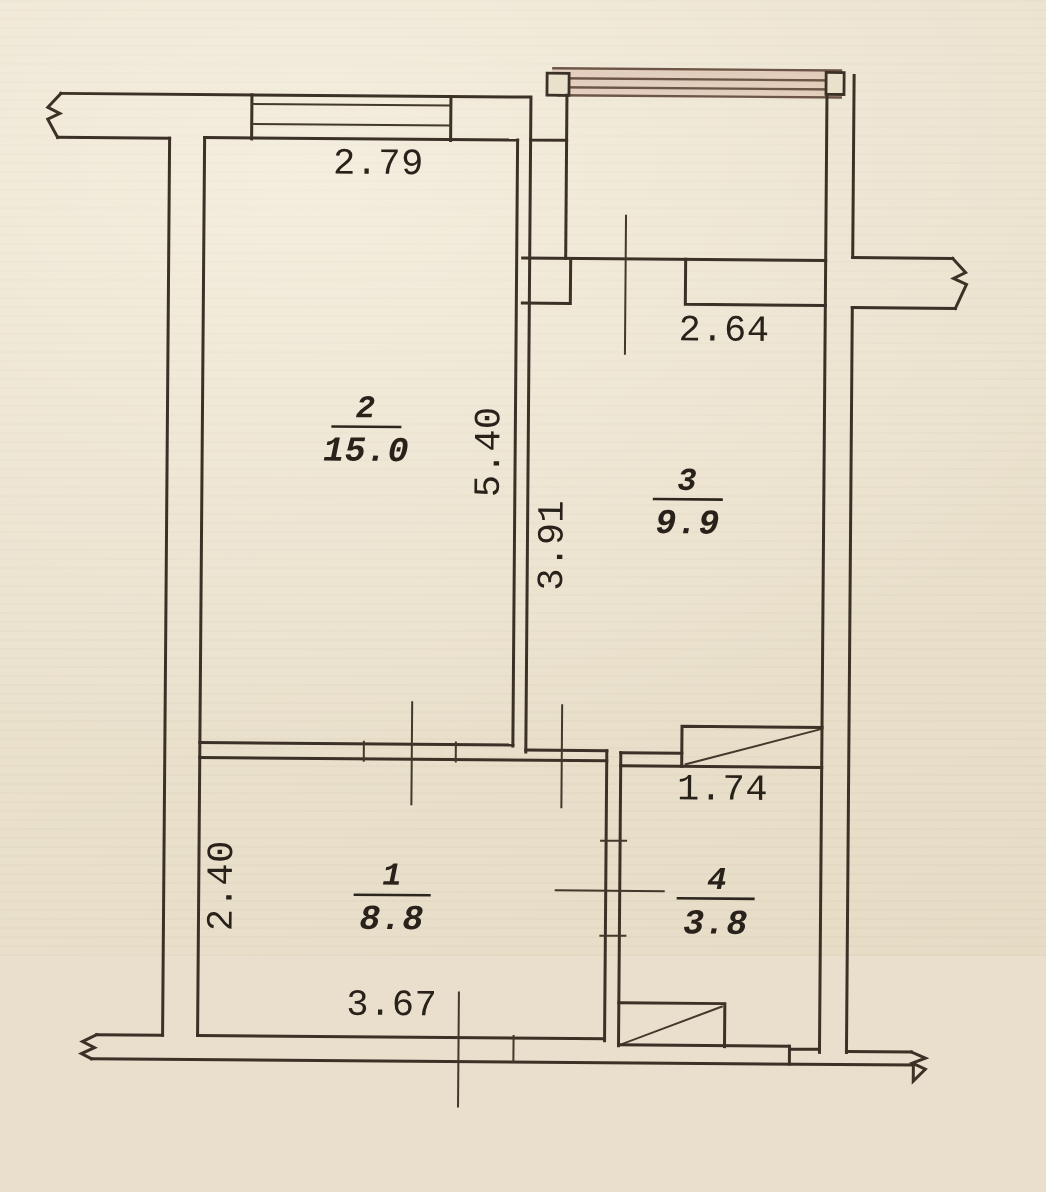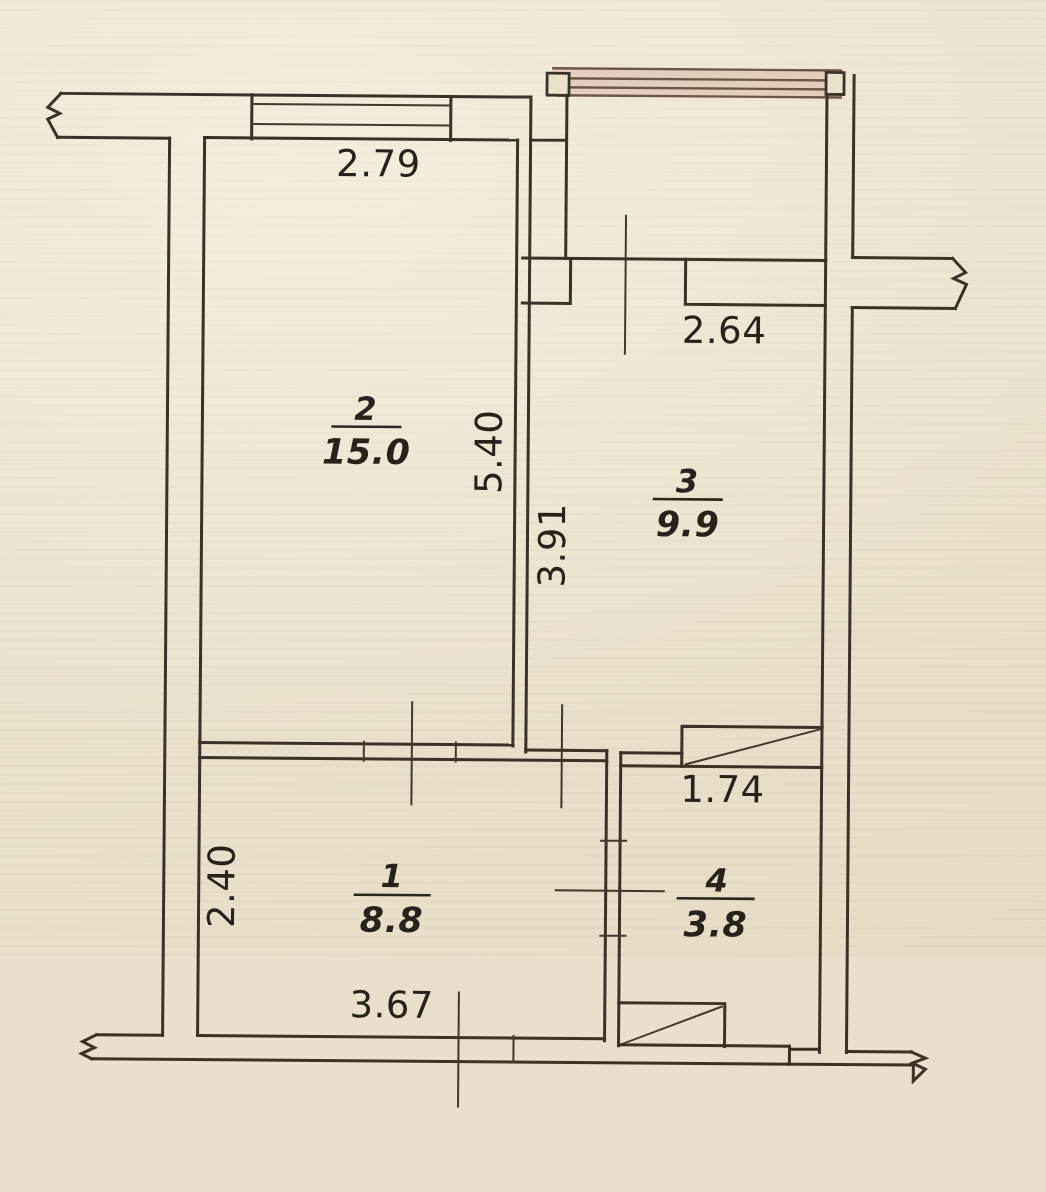--- a/index.html
+++ b/index.html
@@ -7,20 +7,21 @@
     width:1046px;height:1192px;overflow:hidden;
     font-family:"DejaVu Sans","Liberation Sans",sans-serif;
     background:#e9dfcc;
   }
   .paper{
     position:relative;width:1046px;height:956px;
     background:
       radial-gradient(1400px 900px at 30% 18%, rgba(255,252,240,.45), rgba(255,252,240,0) 65%),
       repeating-linear-gradient(0deg, rgba(120,95,60,.03) 0 2px, rgba(0,0,0,0) 2px 9px),
       linear-gradient(160deg,#ece3d1 0%,#eae1cd 55%,#e6dcc6 100%);
+    font-family: Liberation Mono, monospace;
   }
   svg{position:absolute;left:0;top:0;filter:blur(.3px);}
   .wall{stroke:#3b3126;stroke-width:3;fill:none;stroke-linecap:square;}
   .thinline{stroke:#42382b;stroke-width:2;fill:none;stroke-linecap:square;}
   .glaze{stroke:#6d5647;stroke-width:2.4;fill:none;}
   .pillar{stroke:#3b3126;stroke-width:2.8;fill:#eae1cd;}
   text{fill:#28221b;}
   .dim{font-size:37px;letter-spacing:.5px;}
   .rnum{font-size:32px;font-style:italic;font-weight:600;}
   .rarea{font-size:35px;font-style:italic;font-weight:600;letter-spacing:.5px;}

